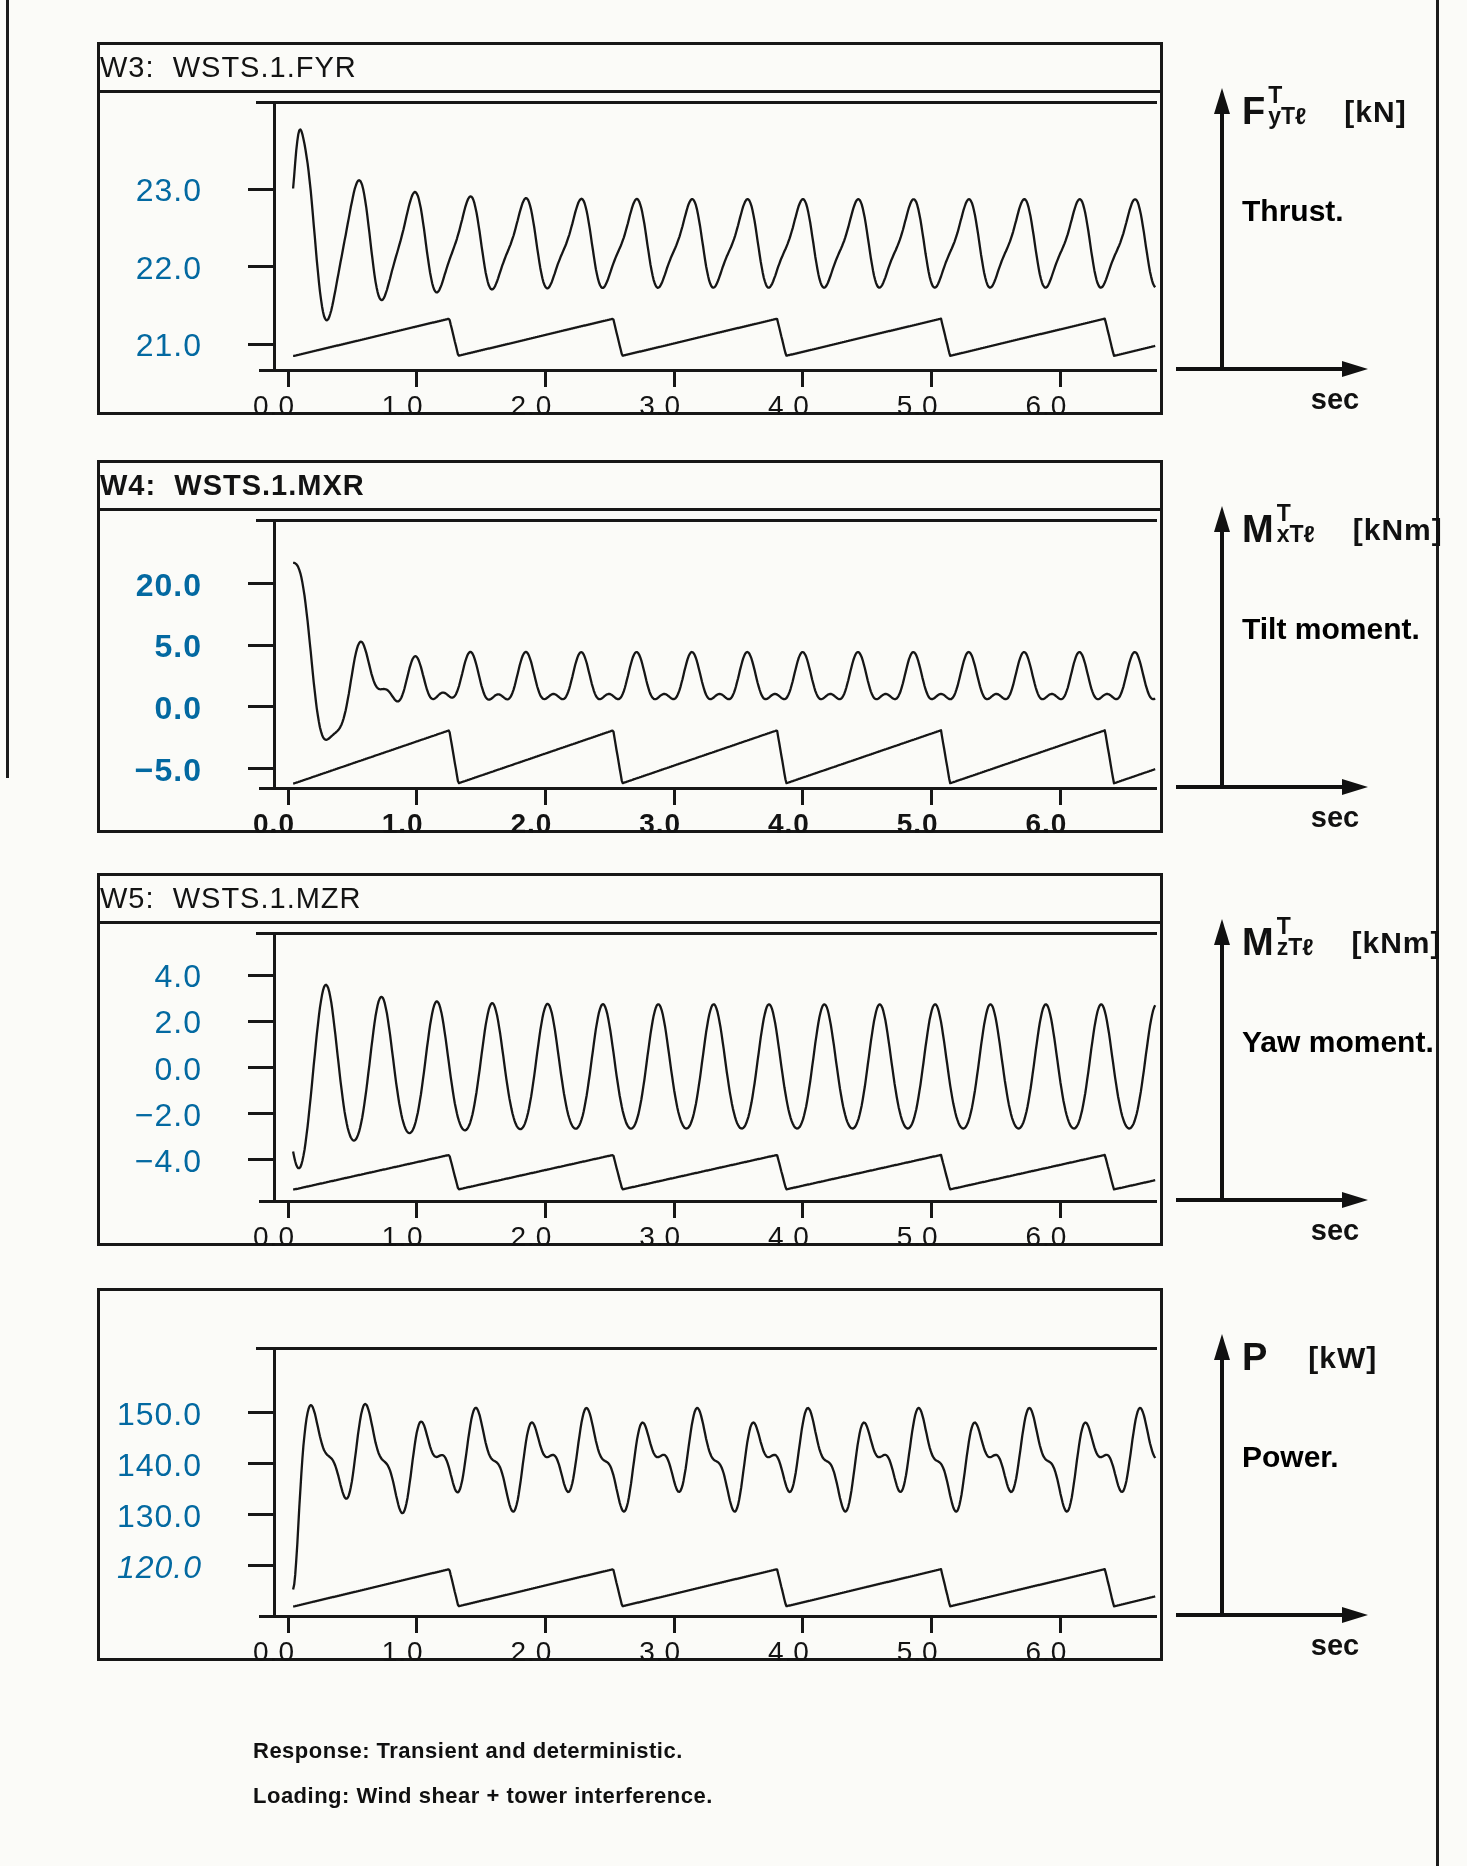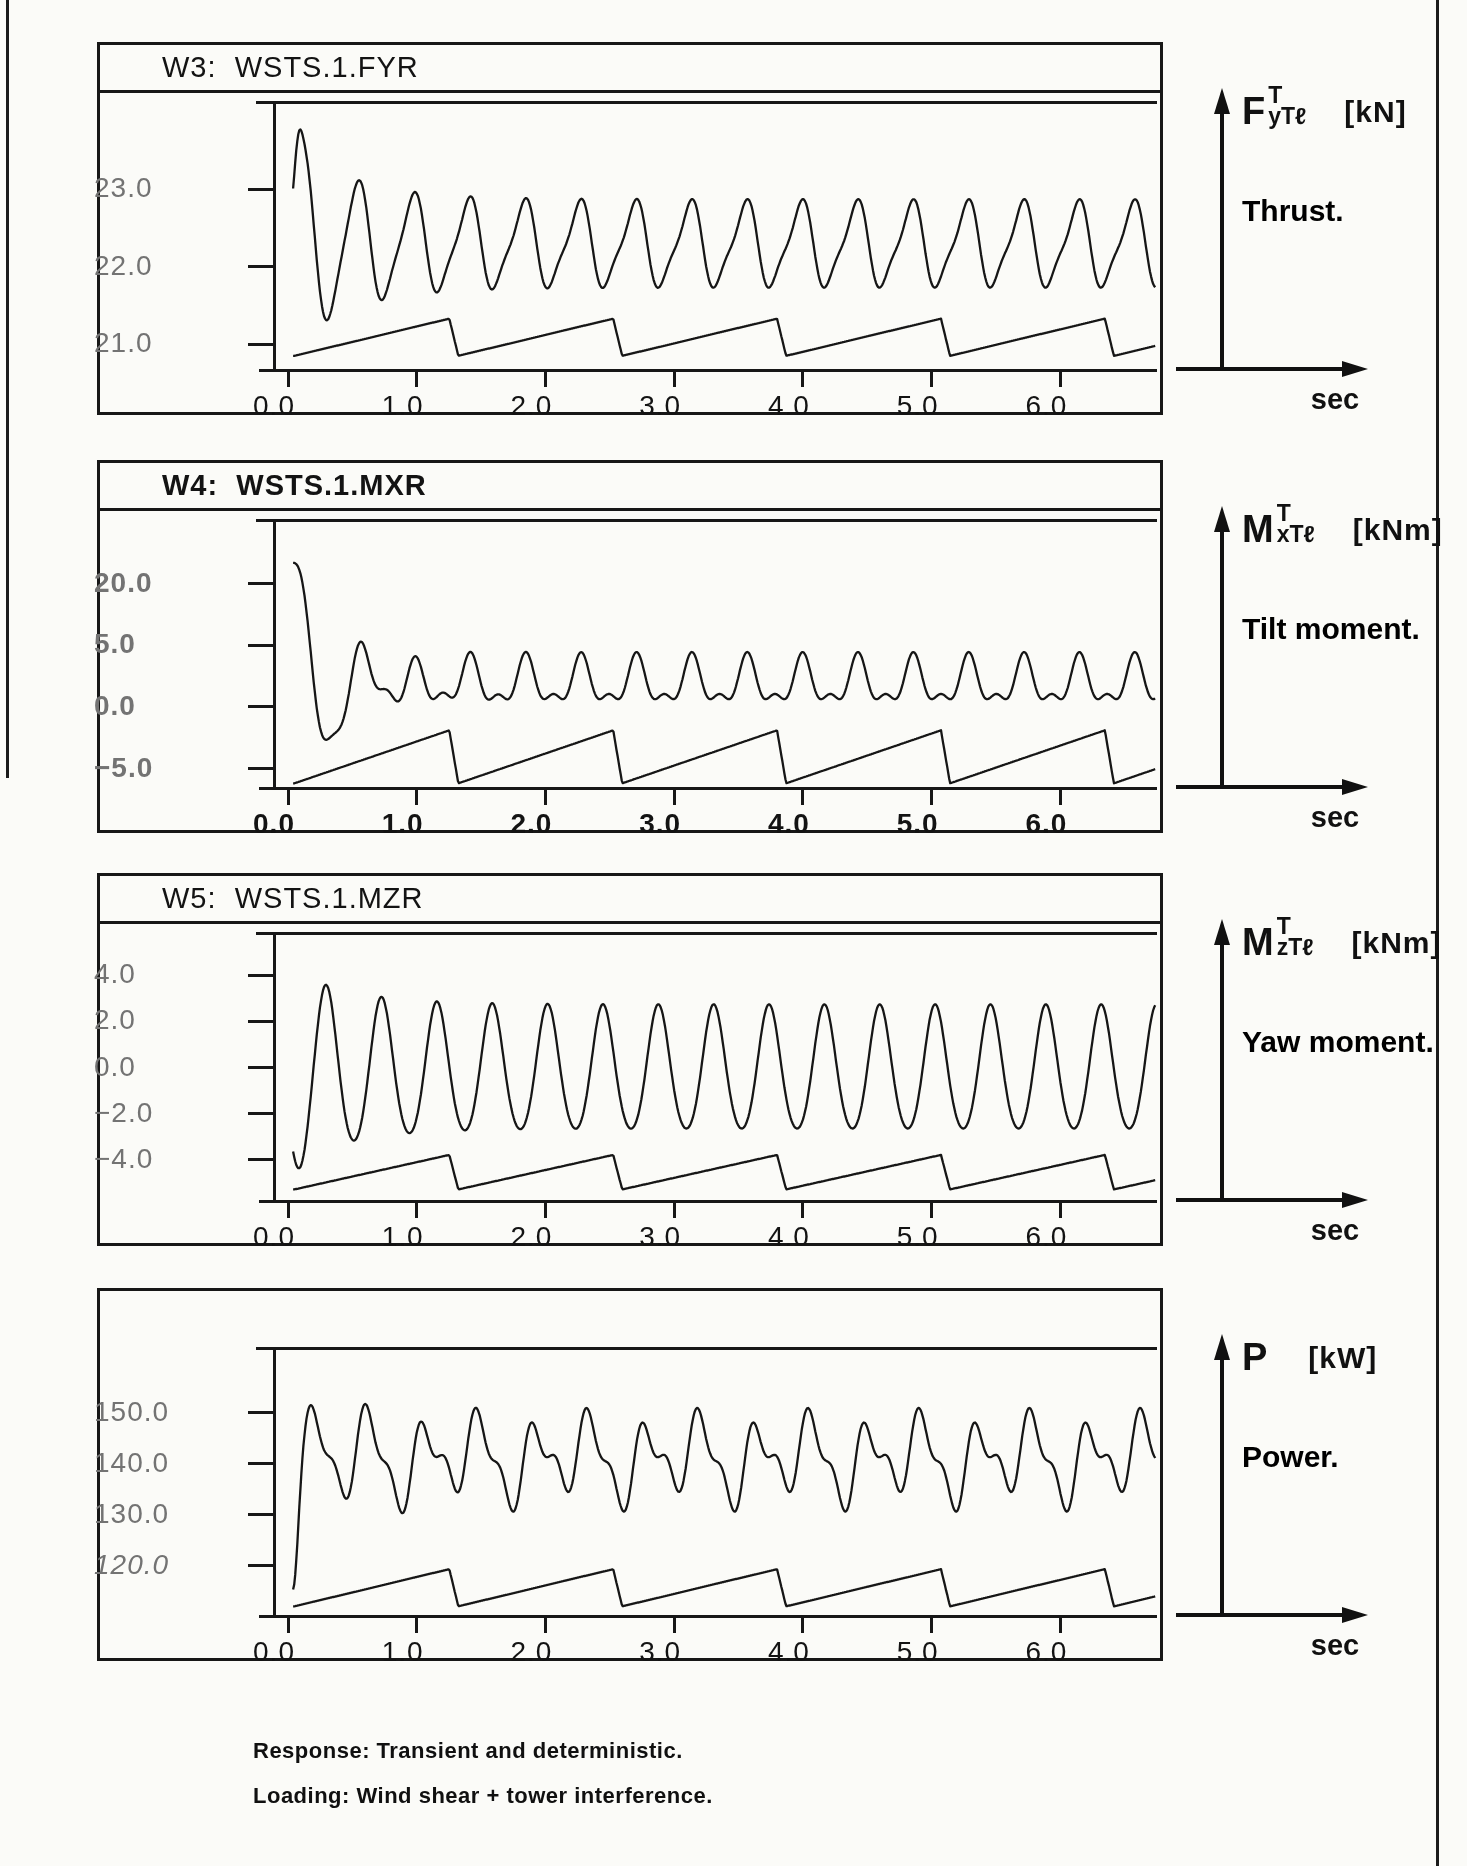--- a/index.html
+++ b/index.html
@@ -1,27 +1,27 @@
 <!DOCTYPE html>
 <html><head>
 <meta charset="utf-8">
 <style>
   html,body{margin:0;padding:0;background:#e8e8e4;}
   .page{position:relative;width:1467px;height:1866px;background:#fbfbf8;overflow:hidden;
         font-family:"Liberation Sans",sans-serif;color:#141414;}
   .page-border{position:absolute;background:#1b1b1b;}
   .panel{position:absolute;left:97px;width:1060px;height:367px;border:3px solid #171717;background:#fbfbf8;}
-  .titlebar{height:45px;border-bottom:3px solid #171717;display:flex;align-items:center;padding-left:62px;}
+  .titlebar{height:45px;border-bottom:3px solid #171717;display:flex;align-items:center;}
   .title{font-size:29px;letter-spacing:1px;white-space:pre;color:#131313;}
   .plot{position:absolute;left:173px;top:56px;width:881px;height:265px;
         border-left:3px solid #171717;border-top:3px solid #171717;border-bottom:3px solid #171717;}
   .plot::before{content:"";position:absolute;left:-20px;top:-3px;width:17px;height:3px;background:#171717;}
   .plot::after{content:"";position:absolute;left:-17px;bottom:-3px;width:14px;height:3px;background:#171717;}
   .ytick{position:absolute;left:-28px;width:25px;height:3px;background:#171717;}
-  .ylab{position:absolute;left:-182px;width:108px;text-align:left;font-size:28px;letter-spacing:1px;color:#737373;}
+  .ylab{position:absolute;left:-182px;width:108px;text-align:right;font-size:32px;letter-spacing:1px;color:#0369a1;}
   .xtick{position:absolute;width:3px;height:15px;top:268px;background:#171717;}
   .xlab{position:absolute;top:286px;width:80px;text-align:center;font-size:28px;letter-spacing:1px;color:#131313;}
   .curves{position:absolute;left:0;top:0;overflow:hidden;}
   .raxis{position:absolute;left:1170px;width:290px;height:380px;}
   .raxis svg{position:absolute;left:0;top:0;}
   .sym{position:absolute;left:72px;top:50px;display:flex;align-items:flex-start;font-weight:700;color:#111;}
   .sym .main{font-size:38px;line-height:1;}
   .stack{display:inline-flex;flex-direction:column;font-size:23px;line-height:.92;margin-left:3px;margin-top:-7px;font-weight:700;}
   .unit{font-size:30px;margin-left:38px;margin-top:3px;letter-spacing:1px;}
   .desc{position:absolute;left:72px;top:152px;font-size:30px;font-weight:700;color:#000000;}

